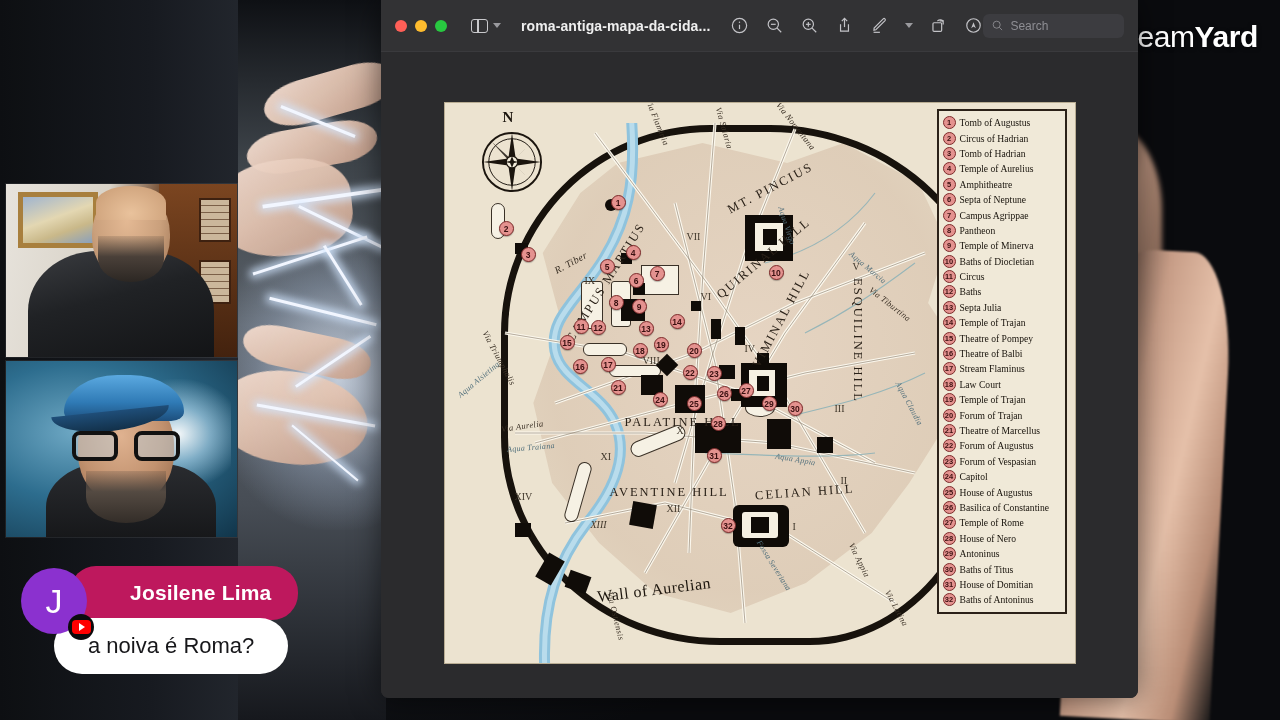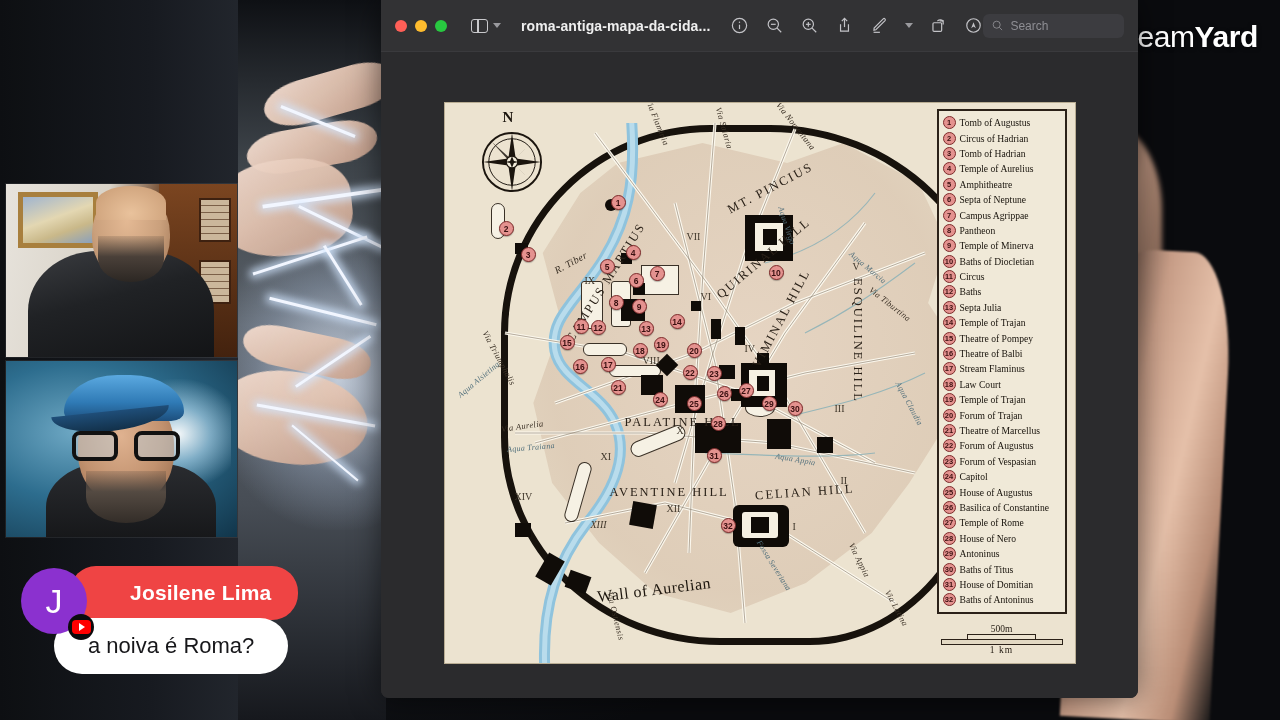--- a/index.html
+++ b/index.html
@@ -108,21 +108,21 @@
              border:4px solid #111; border-radius:8px;
              background: rgba(190,200,205,.55); }
   .c2-beard { position:absolute; left:80px; top:110px; width:80px; height:52px;
               background: linear-gradient(180deg,rgba(70,60,54,.2) 0%, #544a42 40%, #332d28 100%);
               border-radius: 0 0 50% 50%; }
 
   
   .chat { position: absolute; left: 18px; top: 562px; }
   .chat-name-pill {
     position: absolute; left: 52px; top: 4px;
-    background: #ef4444; color: #fff;
+    background: #be185d; color: #fff;
     border-radius: 26px; height: 54px;
     padding: 0 26px 0 60px;
     display: flex; align-items: center;
     font-size: 21px; font-weight: 600; letter-spacing: .2px;
     white-space: nowrap;
   }
   .avatar {
     position: absolute; left: 3px; top: 6px;
     width: 66px; height: 66px; border-radius: 50%;
     background: #8b31cf;
@@ -754,23 +754,17 @@
                 <div class="legend-num">31</div>
                 <div class="legend-txt">House of Domitian</div>
               </div>
               <div class="legend-row">
                 <div class="legend-num">32</div>
                 <div class="legend-txt">Baths of Antoninus</div>
               </div>
             </div>
         </div>
 
-        <div class="scalebar">
-          <div class="sb-top">500m</div>
-          <div class="sb-half"></div>
-          <div class="sb-bar"></div>
-          <div class="sb-bot">1 km</div>
-        </div>
 
       </div>
     </div>
   </div>
 </div>
 
 </body></html>

